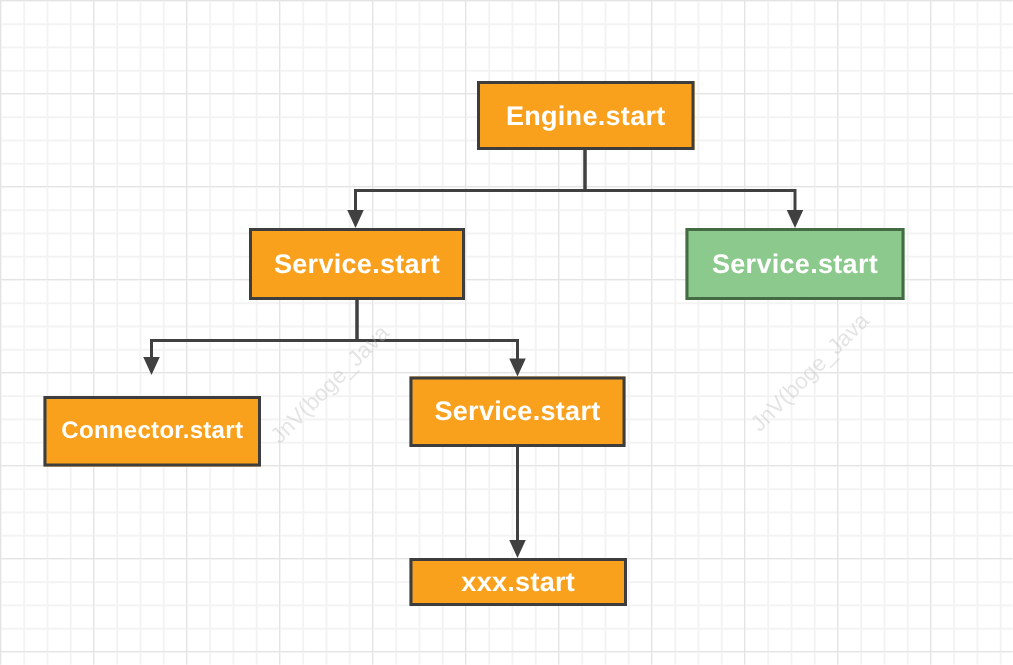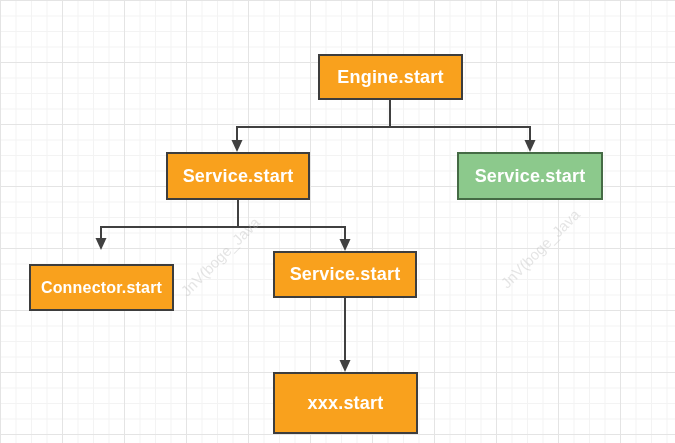--- a/index.html
+++ b/index.html
@@ -30,21 +30,21 @@
     letter-spacing:0.2px;
     text-align:center;
     white-space:nowrap;
   }
   .node.small{font-size:16px;}
   .n-server{left:318px;top:54px;width:145px;height:46px;}
   .n-service-left{left:166px;top:152px;width:144px;height:48px;}
   .n-service-right{left:457px;top:152px;width:146px;height:48px;}
   .n-connector{left:29px;top:250px;width:145px;height:47px;margin-top:14px;}
   .n-engine{left:273px;top:251px;width:144px;height:47px;}
-  .n-xxx{left:273px;top:372px;width:145px;height:62px;}
+  .n-xxx{left:273px;top:372px;width:145px;height:32px;}
   .wm-diag{
     position:absolute;
     color:#b5b5b5;
     opacity:0.35;
     font-size:15px;
     white-space:nowrap;
     transform:rotate(-45deg);
     pointer-events:none;
   }
   .wm1{left:168px;top:248px;}

